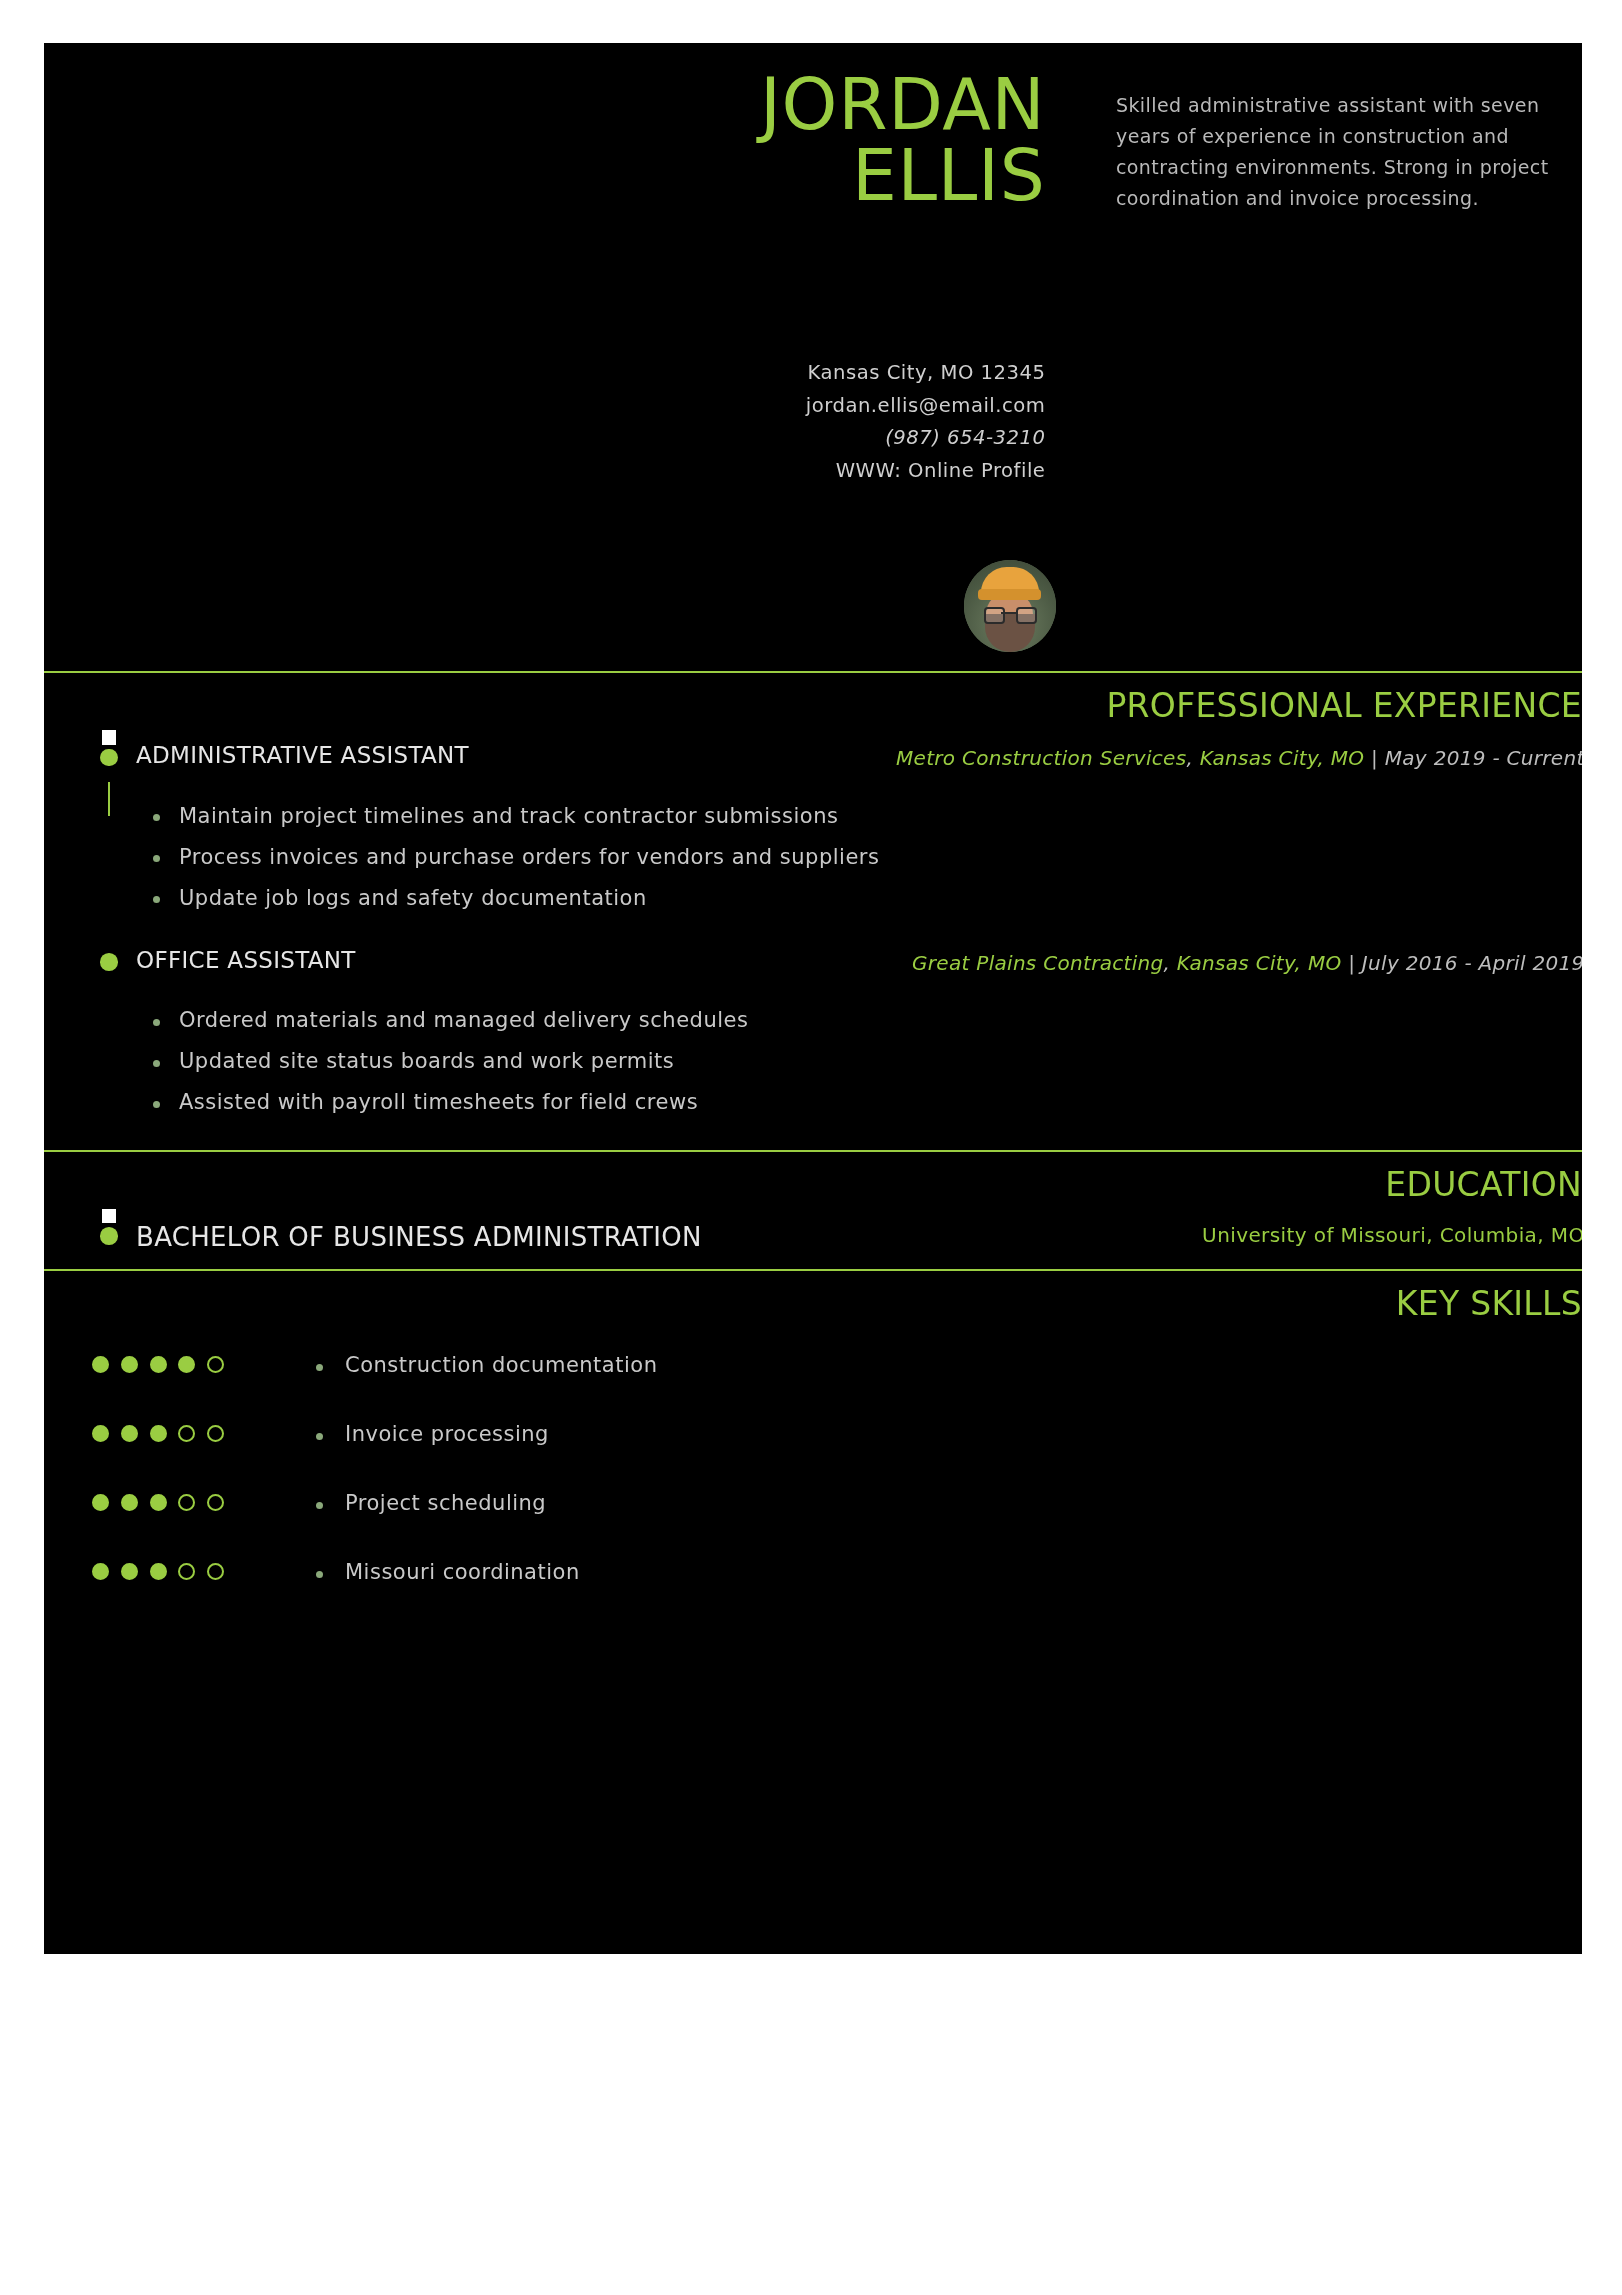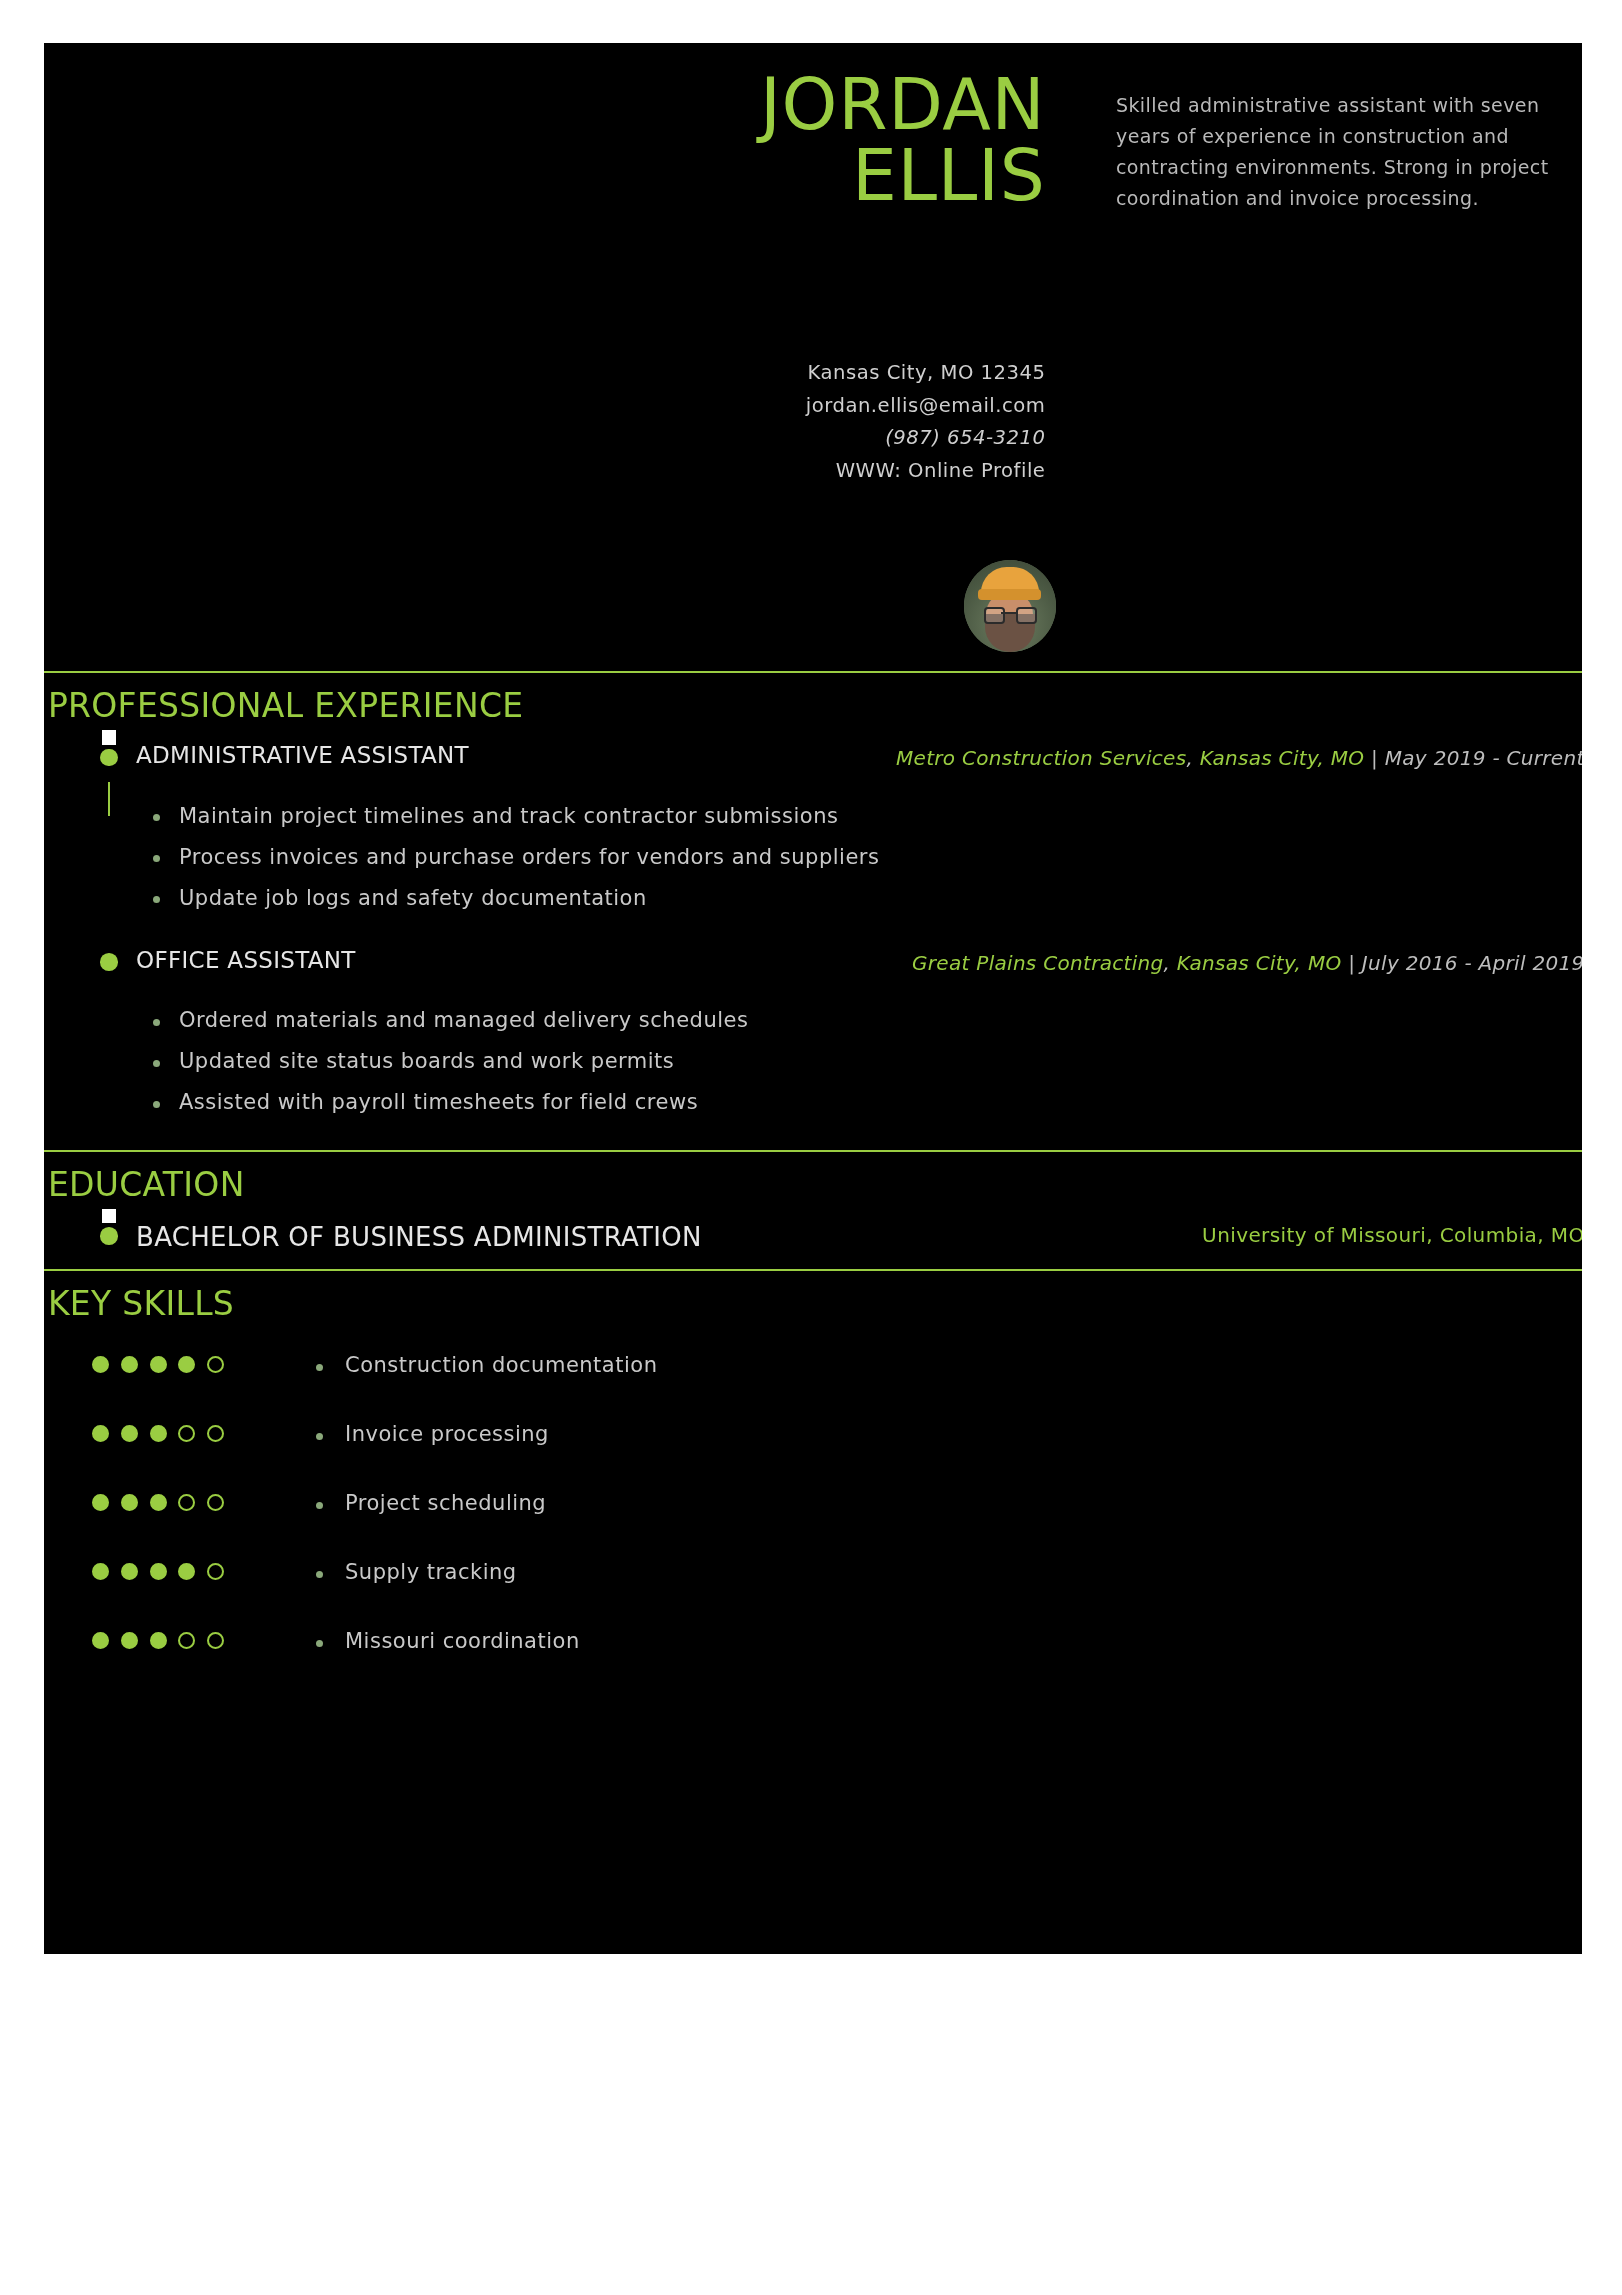--- a/index.html
+++ b/index.html
@@ -146,20 +146,21 @@
     height: 2px;
     background: #9acd42;
     width: 100%;
   }
   .section-title {
     color: #9acd42;
     font-size: 33px;
     letter-spacing: 0.3px;
     padding: 13px 0 9.2px 3.9px;
     font-weight: 400;
+    text-align: right;
   }
 
   
   .exp-wrap { position: relative; padding-bottom: 18.3px; }
   .timeline {
     position: absolute;
     left: 64px;
     top: 48px;
     width: 2px;
     bottom: 334px;
@@ -417,36 +418,26 @@
         <div class="rating">
           <span class="pip on"></span>
           <span class="pip on"></span>
           <span class="pip on"></span>
           <span class="pip"></span>
           <span class="pip"></span>
         </div>
         <div class="skill-label">Project scheduling</div>
       </div>
 
+
       <div class="skill-row">
         <div class="rating">
           <span class="pip on"></span>
           <span class="pip on"></span>
           <span class="pip on"></span>
-          <span class="pip on"></span>
-          <span class="pip"></span>
-        </div>
-        <div class="skill-label">Supply tracking</div>
-      </div>
-
-      <div class="skill-row">
-        <div class="rating">
-          <span class="pip on"></span>
-          <span class="pip on"></span>
-          <span class="pip on"></span>
           <span class="pip"></span>
           <span class="pip"></span>
         </div>
         <div class="skill-label">Missouri coordination</div>
       </div>
 
     </div>
   </div>
 
 </div>

